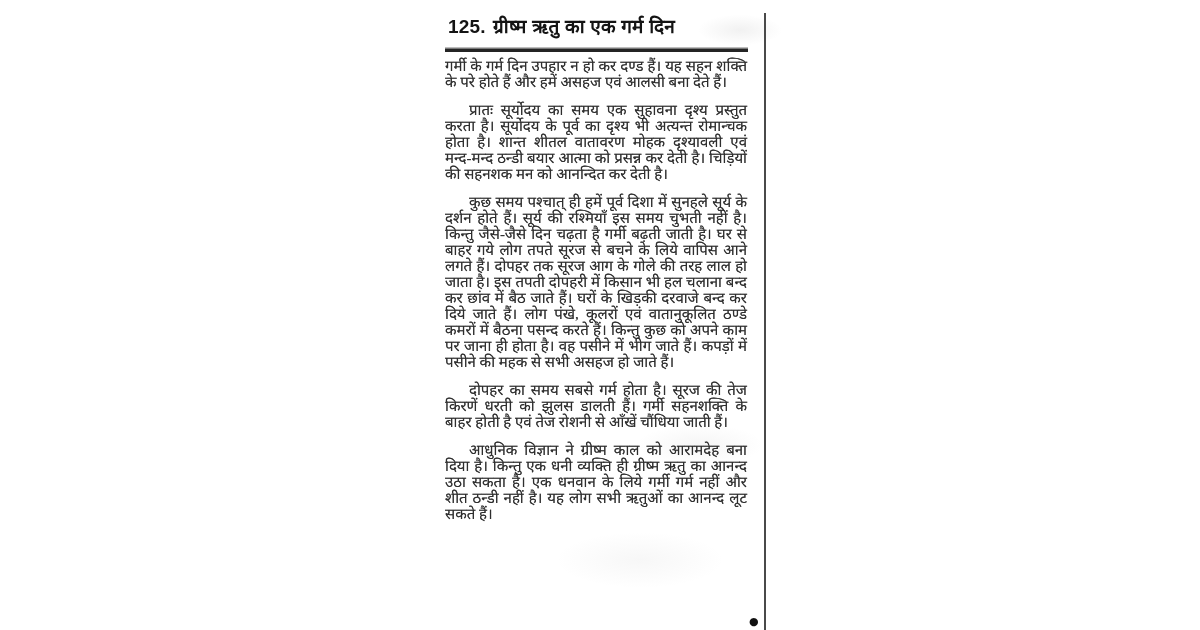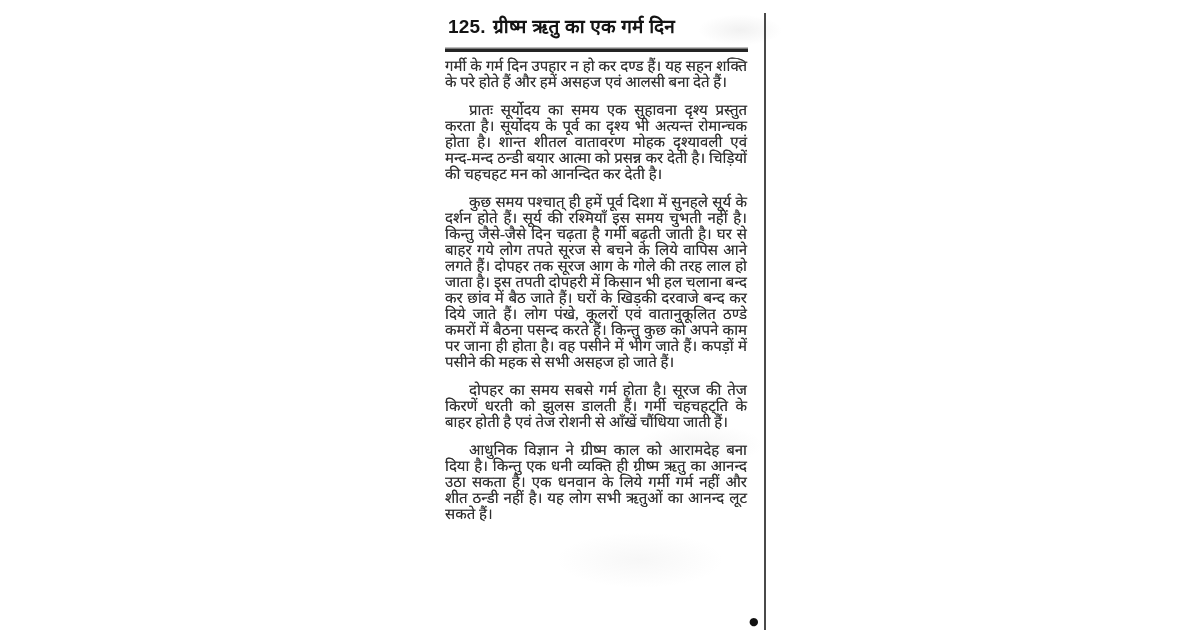--- a/index.html
+++ b/index.html
@@ -87,23 +87,23 @@
 
 <div class="canvas">
   <div class="page">
 
     <h1 class="title-row"><span>125.</span>  <span>ग्रीष्म ऋतु का एक गर्म दिन</span></h1>
 
     <div class="title-rule"></div>
 
     <div class="body-text">
       <p class="first">गर्मी के गर्म दिन उपहार न हो कर दण्ड हैं। यह सहन शक्ति के परे होते हैं और हमें असहज एवं आलसी बना देते हैं।</p>
-      <p>प्रातः सूर्योदय का समय एक सुहावना दृश्य प्रस्तुत करता है। सूर्योदय के पूर्व का दृश्य भी अत्यन्त रोमान्चक होता है। शान्त शीतल वातावरण मोहक दृश्यावली एवं मन्द-मन्द ठन्डी बयार आत्मा को प्रसन्न कर देती है। चिड़ियों की चहचहट मन को आनन्दित कर देती है।</p>
+      <p>प्रातः सूर्योदय का समय एक सुहावना दृश्य प्रस्तुत करता है। सूर्योदय के पूर्व का दृश्य भी अत्यन्त रोमान्चक होता है। शान्त शीतल वातावरण मोहक दृश्यावली एवं मन्द-मन्द ठन्डी बयार आत्मा को प्रसन्न कर देती है। चिड़ियों की सहनशक मन को आनन्दित कर देती है।</p>
       <p>कुछ समय पश्चात् ही हमें पूर्व दिशा में सुनहले सूर्य के दर्शन होते हैं। सूर्य की रश्मियाँ इस समय चुभती नहीं है। किन्तु जैसे-जैसे दिन चढ़ता है गर्मी बढ़ती जाती है। घर से बाहर गये लोग तपते सूरज से बचने के लिये वापिस आने लगते हैं। दोपहर तक सूरज आग के गोले की तरह लाल हो जाता है। इस तपती दोपहरी में किसान भी हल चलाना बन्द कर छांव में बैठ जाते हैं। घरों के खिड़की दरवाजे बन्द कर दिये जाते हैं। लोग पंखे, कूलरों एवं वातानुकूलित ठण्डे कमरों में बैठना पसन्द करते हैं। किन्तु कुछ को अपने काम पर जाना ही होता है। वह पसीने में भीग जाते हैं। कपड़ों में पसीने की महक से सभी असहज हो जाते हैं।</p>
-      <p>दोपहर का समय सबसे गर्म होता है। सूरज की तेज किरणें धरती को झुलस डालती हैं। गर्मी चहचहट्ति के बाहर होती है एवं तेज रोशनी से आँखें चौंधिया जाती हैं।</p>
+      <p>दोपहर का समय सबसे गर्म होता है। सूरज की तेज किरणें धरती को झुलस डालती हैं। गर्मी सहनशक्ति के बाहर होती है एवं तेज रोशनी से आँखें चौंधिया जाती हैं।</p>
       <p>आधुनिक विज्ञान ने ग्रीष्म काल को आरामदेह बना दिया है। किन्तु एक धनी व्यक्ति ही ग्रीष्म ऋतु का आनन्द उठा सकता है। एक धनवान के लिये गर्मी गर्म नहीं और शीत ठन्डी नहीं है। यह लोग सभी ऋतुओं का आनन्द लूट सकते हैं।</p>
     </div>
 
     <span class="end-bullet">●</span>
   </div>
 
   <div class="edge-line"></div>
 </div>
 
 </body></html>

